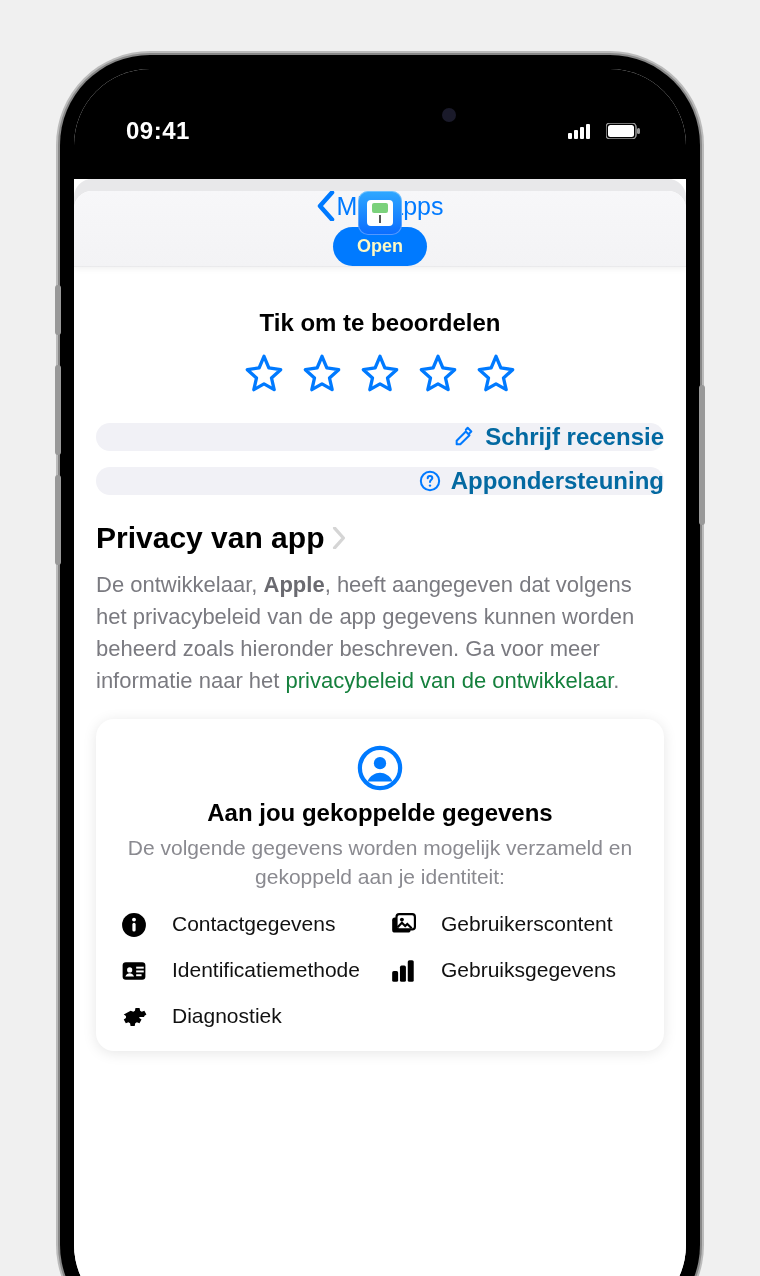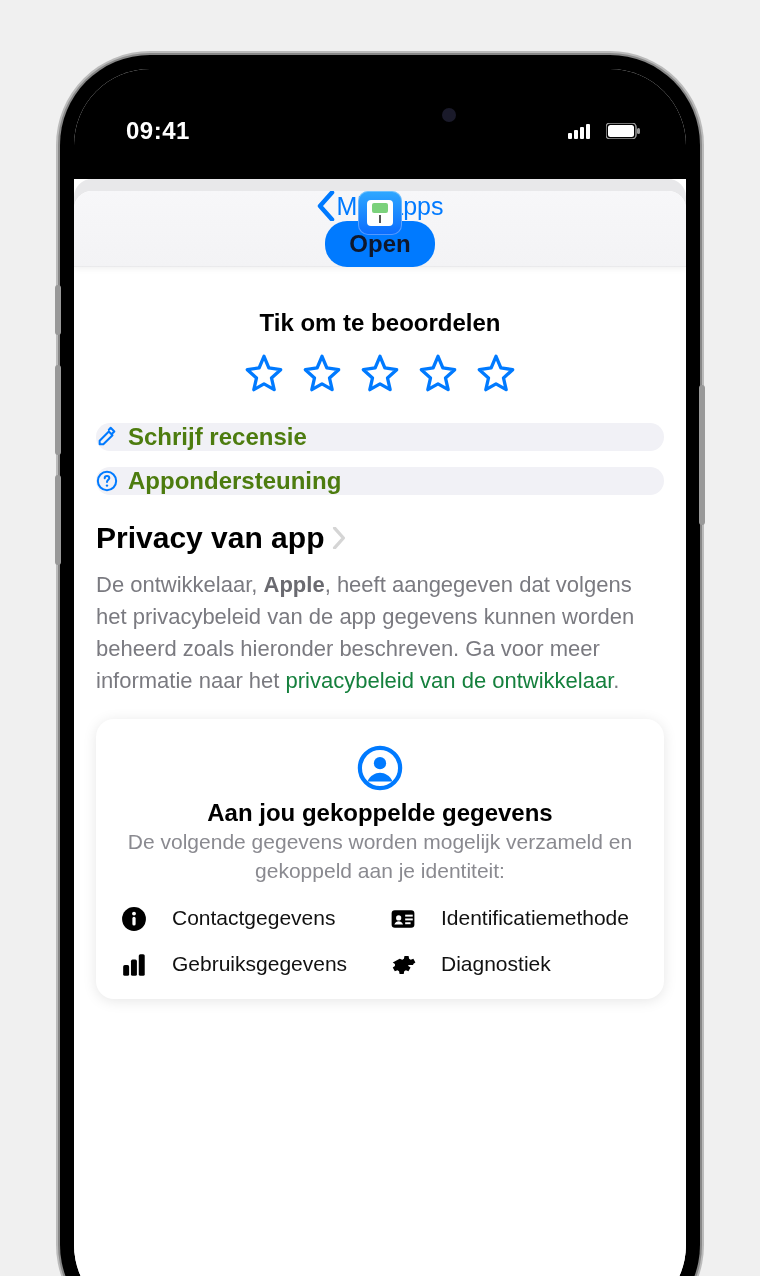--- a/index.html
+++ b/index.html
@@ -138,22 +138,22 @@
   }
   .app-icon-inner::before{
     content:""; width:16px;height:10px;background:#7bd17b;border-radius:2px;margin-top:3px;
   }
   .app-icon-inner::after{
     content:"";position:absolute;bottom:3px;left:50%;transform:translateX(-50%);
     width:2px;height:8px;background:#555;
   }
   .open-btn {
     background: #007aff;
-    color: #0f172a;
-    font-size: 24px;
+    color: #fef9c3;
+    font-size: 18px;
     font-weight: 600;
     border: none;
     border-radius: 22px;
     padding: 9px 24px;
   }
   .scroll {
     padding: 30px 22px 0;
   }
   .rate-title {
     text-align: center;
@@ -168,24 +168,24 @@
     margin-bottom: 30px;
   }
   .stars svg { width: 40px; height: 40px; }
   .pill-btn {
     width: 100%;
     background: #f1f1f6;
     border: none;
     border-radius: 16px;
     font-size: 24px;
     font-weight: 600;
-    color: #4d7c0f;
+    color: #0369a1;
     display: flex;
     align-items: center;
-    justify-content: flex-start;
+    justify-content: flex-end;
     gap: 10px;
     margin-bottom: 16px;
   }
   .pill-btn svg { width: 22px; height: 22px; }
   .section-title-row{
     display:flex; align-items:center; gap:8px;
     margin: 26px 0 14px;
   }
   .section-title {
     font-size: 30px;
@@ -202,21 +202,21 @@
   .privacy-link { color: #15803d; text-decoration: none; }
   .card {
     background: #fff;
     border-radius: 18px;
     box-shadow: 0 2px 14px rgba(0,0,0,0.10);
     padding: 26px 24px 20px;
   }
   .card-icon{ display:flex; justify-content:center; margin-bottom:8px;}
   .card-icon svg{ width:46px;height:46px; }
   .card-title{
-    text-align:center; font-size:24px; font-weight:700; 
+    text-align:center; font-size:24px; font-weight:700; margin-bottom:6px;
   }
   .card-sub{
     text-align:center; font-size:21px; color:#8a8a90; line-height:1.4;
     margin-bottom:20px;
   }
   .data-grid{
     display:grid;
     grid-template-columns: 1fr 1fr;
     column-gap: 18px;
     row-gap: 18px;
@@ -354,20 +354,31 @@
               <span class="di-icon">
                 <svg viewBox="0 0 24 24">
                     <circle cx="12" cy="12" r="11" fill="#000"></circle>
                     <circle cx="12" cy="7" r="1.8" fill="#fff"></circle>
                     <rect x="10.5" y="10" width="3" height="8" rx="1.5" fill="#fff"></rect>
                   </svg>
               </span>
               <span class="di-label">Contactgegevens</span>
             </div>
 
+            <div class="data-item">
+              <span class="di-icon">
+                <svg viewBox="0 0 24 24">
+                    <rect x="2" y="5" width="17" height="14" rx="2.5" fill="#000"></rect>
+                    <rect x="6" y="2" width="17" height="14" rx="2.5" fill="#fff" stroke="#000" stroke-width="2"></rect>
+                    <circle cx="11" cy="7" r="1.8" fill="#000"></circle>
+                    <path d="M7 14l4-4 3 3 2-2 4 4" fill="none" stroke="#000" stroke-width="2"></path>
+                  </svg>
+              </span>
+              <span class="di-label">Gebruikerscontent</span>
+            </div>
 
             <div class="data-item">
               <span class="di-icon">
                 <svg viewBox="0 0 24 24">
                     <rect x="1.5" y="4" width="21" height="16" rx="3" fill="#000"></rect>
                     <circle cx="8" cy="11" r="2.4" fill="#fff"></circle>
                     <path d="M4 17c.8-2 2.5-3 4-3s3.2 1 4 3" fill="#fff"></path>
                     <rect x="14" y="8" width="7" height="1.8" fill="#fff"></rect>
                     <rect x="14" y="11.5" width="7" height="1.8" fill="#fff"></rect>
                     <rect x="14" y="15" width="5" height="1.8" fill="#fff"></rect>

